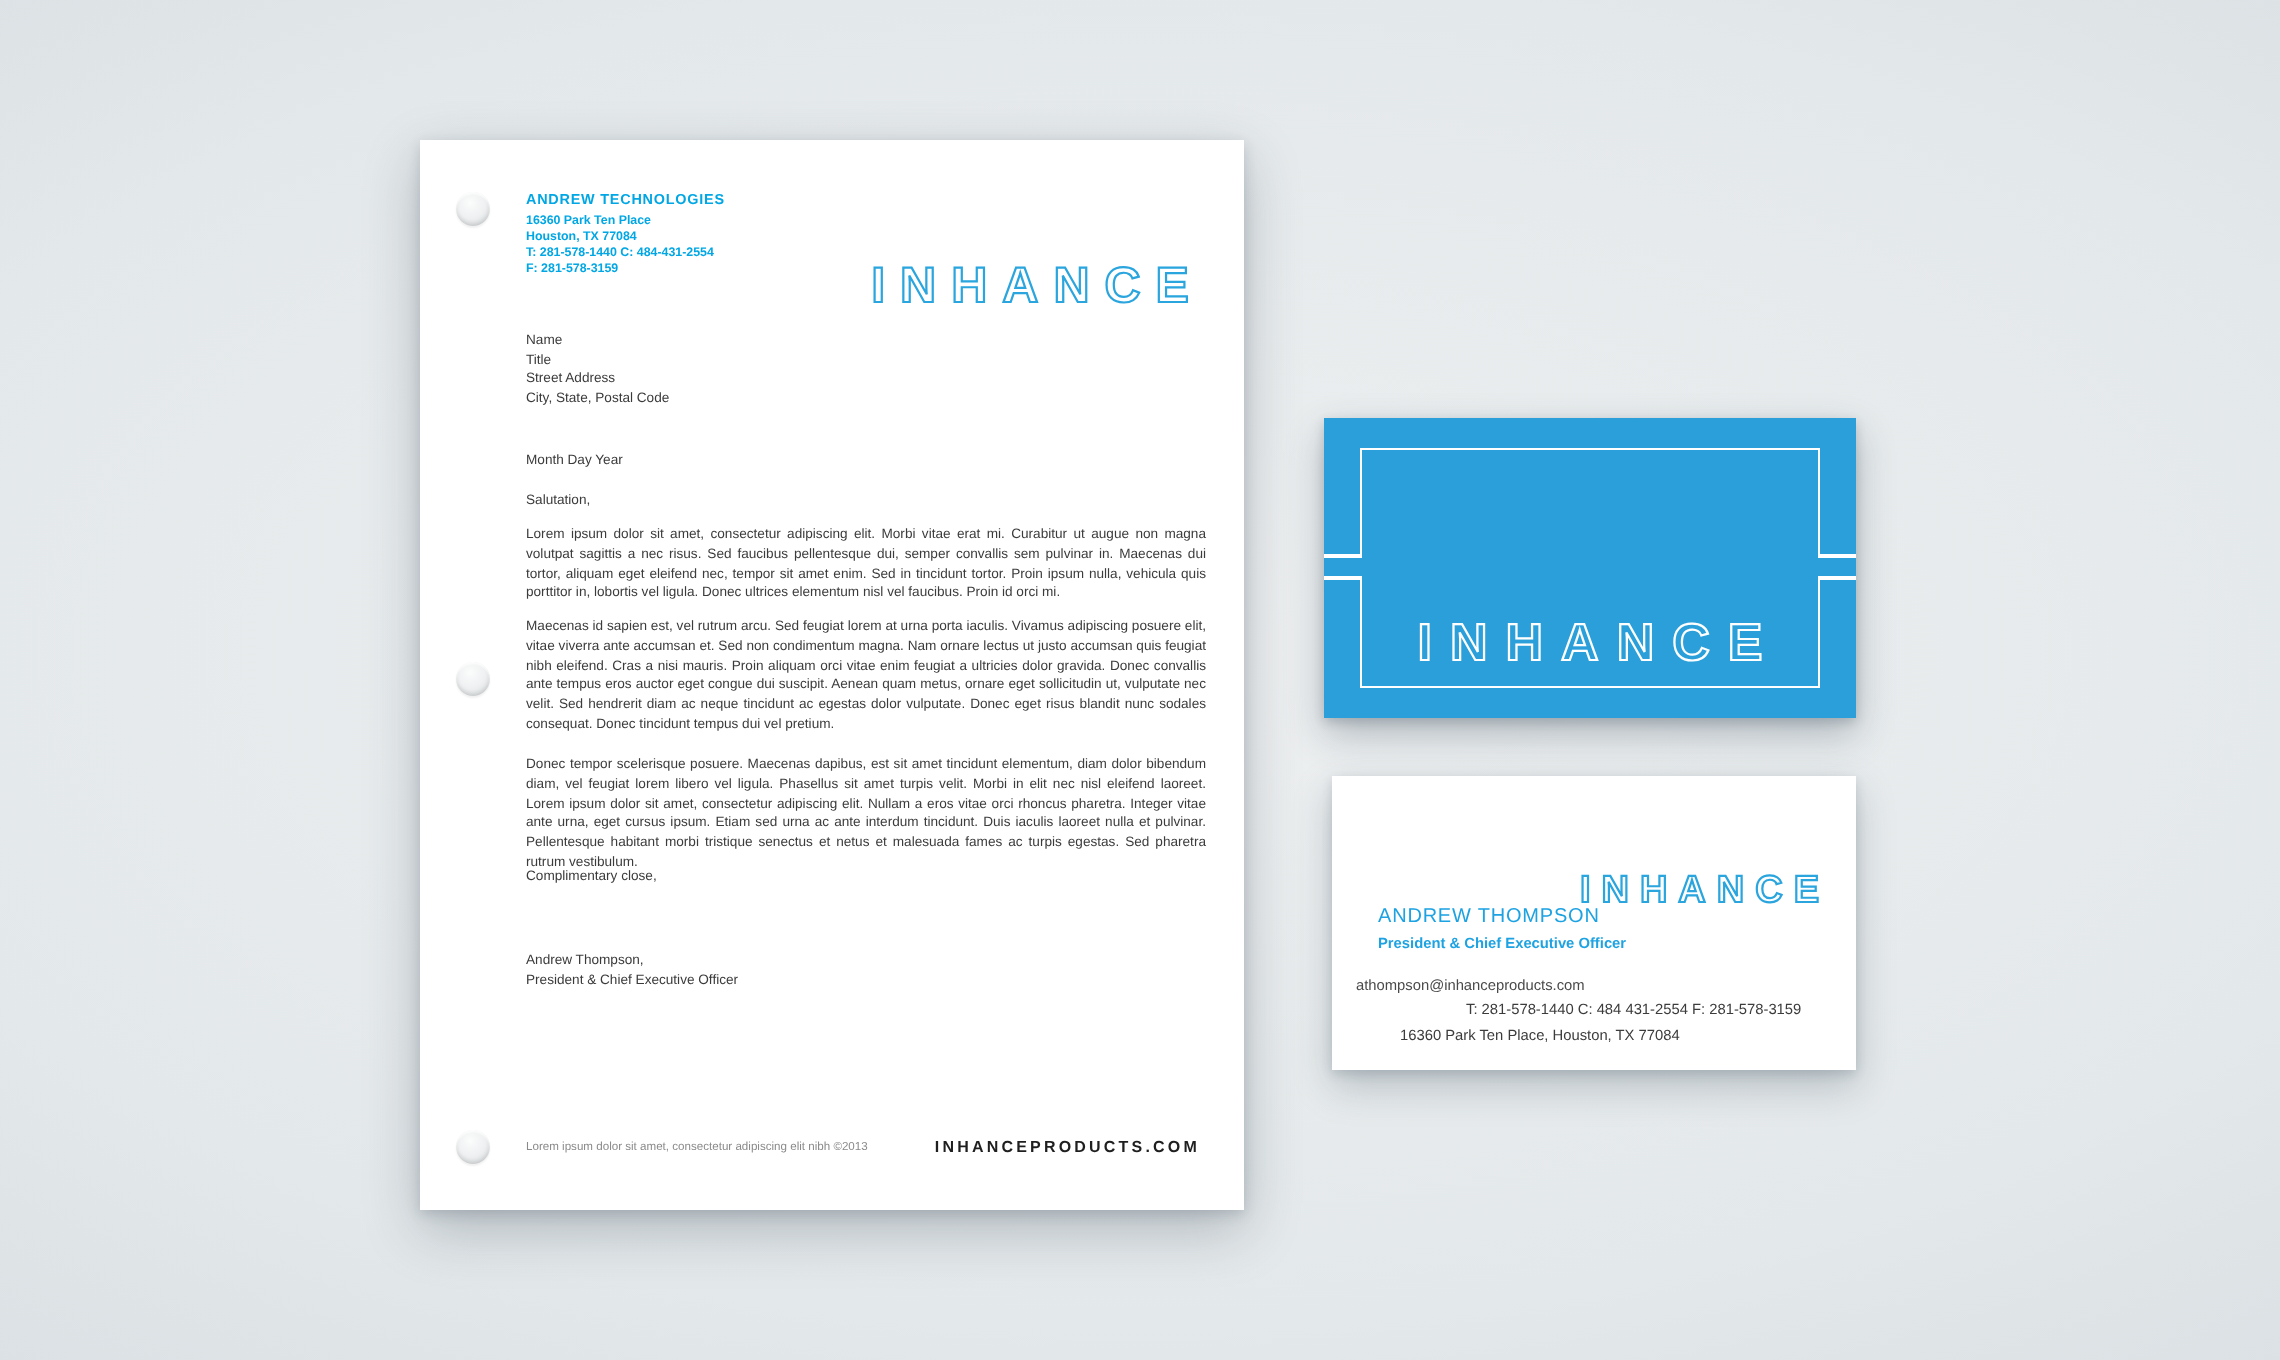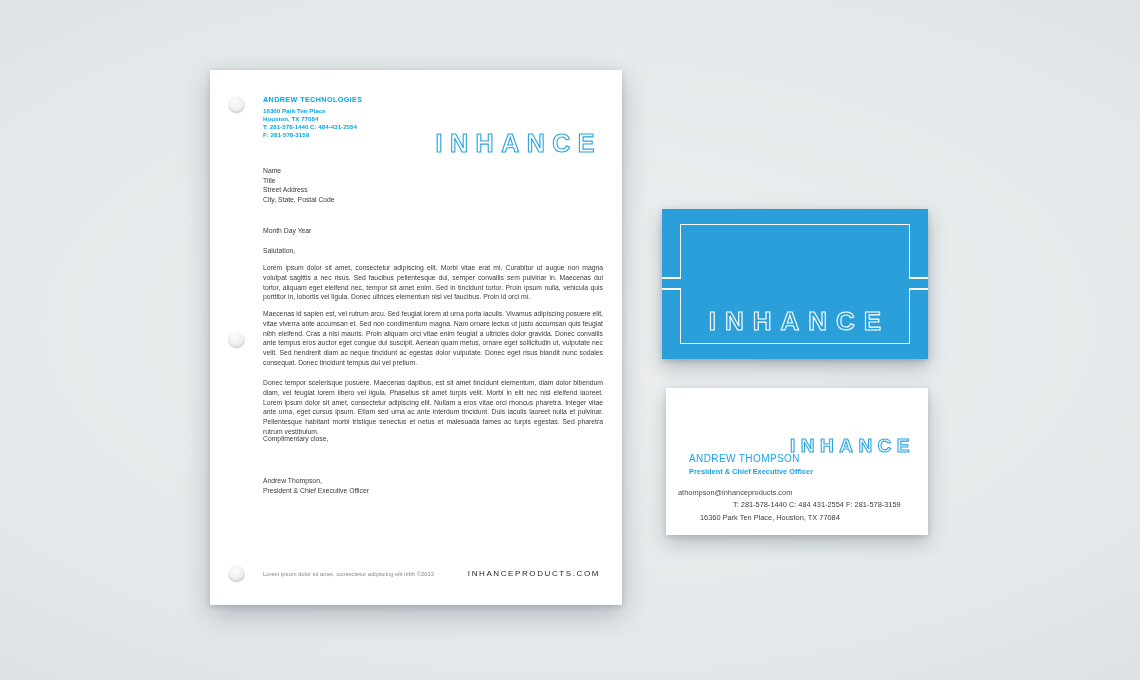--- a/index.html
+++ b/index.html
@@ -41,21 +41,21 @@
   .logo-letter { position:absolute; right:20px; top:23px; font-size:25px; letter-spacing:7.5px; }
 
   .recipient { position:absolute; left:53px; top:96px; font-size:6.8px; line-height:9.7px; color:#3b3b3b; }
   .lh-date { position:absolute; left:53px; top:157px; font-size:6.8px; color:#3b3b3b; }
   .lh-salutation { position:absolute; left:53px; top:177px; font-size:6.8px; color:#3b3b3b; }
   .body-par { position:absolute; left:53px; width:340px; font-size:6.8px; line-height:9.8px; color:#3c3c3c; text-align:justify; }
   .par-1 { top:193px; } .par-2 { top:239px; } .par-3 { top:308px; }
   .lh-closing { position:absolute; left:53px; top:365px; font-size:6.8px; color:#3b3b3b; }
   .lh-sig { position:absolute; left:53px; top:406px; font-size:6.8px; line-height:9.8px; color:#3b3b3b; }
   .footer-left { position:absolute; left:53px; top:501px; font-size:5.8px; color:#8a8a8a; }
-  .footer-right { position:absolute; right:22px; top:499px; font-size:8px; font-weight:normal; letter-spacing:1.6px; color:#1f1f1f; }
+  .footer-right { position:absolute; right:22px; top:499px; font-size:8px; font-weight:bold; letter-spacing:1.6px; color:#1f1f1f; }
 
   
   .card-front {
     position:absolute; left:662px; top:209px; width:266px; height:150px;
     background:#2a9fd9;
     box-shadow: 0 8px 18px rgba(40,60,75,0.30), 0 2px 5px rgba(40,60,75,0.2);
   }
   .cf-border { position:absolute; left:18px; right:18px; top:15px; bottom:15px; border:1.5px solid #ffffff; }
   .cf-gap { position:absolute; width:6px; height:12px; top:68px; background:#2a9fd9; z-index:2; }
   .cf-gap-l { left:16px; } .cf-gap-r { right:16px; }

